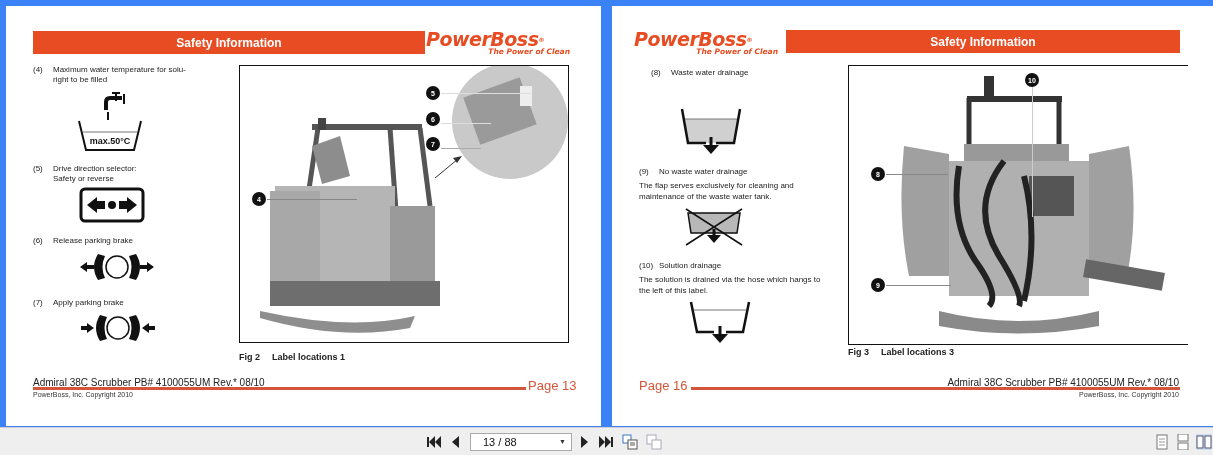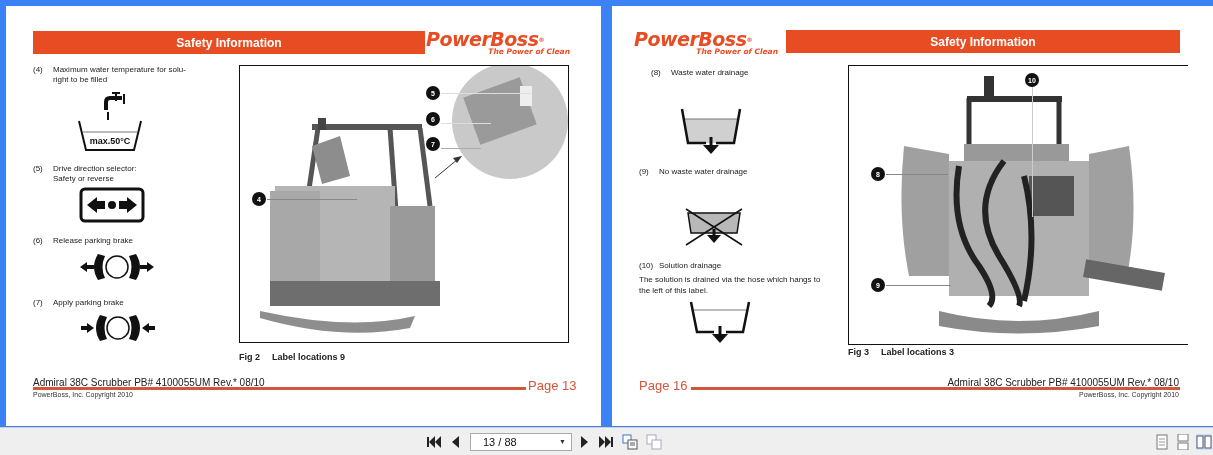--- a/index.html
+++ b/index.html
@@ -123,21 +123,21 @@
       <div class="callout" style="left:12px; top:126px;">4</div>
       <div style="position:absolute; left:27px; top:133px; width:90px; height:1px; background:#888;"></div>
       <div class="callout" style="left:186px; top:20px;">5</div>
       <div style="position:absolute; left:201px; top:27px; width:90px; height:1px; background:#ddd;"></div>
       <div class="callout" style="left:186px; top:46px;">6</div>
       <div style="position:absolute; left:201px; top:57px; width:50px; height:1px; background:#ddd;"></div>
       <div class="callout" style="left:186px; top:71px;">7</div>
       <div style="position:absolute; left:201px; top:82px; width:40px; height:1px; background:#aaa;"></div>
     </div>
     <div class="caption" style="left:233px; top:346px;">
-      <span>Fig 2</span><span class="lbl">Label locations 9</span>
+      <span>Fig 2</span><span class="lbl">Label locations 1</span>
     </div>
 
     <div class="foot-doc" style="left:27px; top:371px;">Admiral 38C Scrubber PB# 4100055UM  Rev.* 08/10</div>
     <div class="foot-line" style="left:27px; top:381px; width:493px;"></div>
     <div class="foot-copy" style="left:27px; top:385px;">PowerBoss, Inc. Copyright 2010</div>
     <div class="foot-page" style="left:522px; top:372px;">Page  13</div>
   </div>
 
   <div class="page right">
     <div class="logo" style="left:22px; top:24px;">
@@ -154,20 +154,21 @@
     <svg style="position:absolute; left:67px; top:101px;" width="64" height="50" viewBox="0 0 64 50">
       <polygon points="6,12 58,12 55,36 9,36" fill="#d0d0d0"></polygon>
       <line x1="6" y1="12" x2="58" y2="12" stroke="#777" stroke-width="1"></line>
       <path d="M3 2 L9 36 H27 M37 36 H55 L61 2" stroke="#111" stroke-width="2.5" fill="none"></path>
       <line x1="32" y1="30" x2="32" y2="40" stroke="#111" stroke-width="3"></line>
       <polygon points="24,38 40,38 32,47" fill="#111"></polygon>
     </svg>
 
     <div class="item" style="left:27px; top:161px; width:190px;">
       <span class="num">(9)</span><span class="t">No waste water drainage</span>
+      <div class="desc" style="margin-top:3px;">The flap serves exclusively for cleaning and maintenance of the waste water tank.</div>
     </div>
     <svg style="position:absolute; left:70px; top:201px;" width="64" height="40" viewBox="0 0 64 40">
       <polygon points="6,6 58,6 55,26 9,26" fill="#b8b8b8" stroke="#111" stroke-width="1.5"></polygon>
       <line x1="32" y1="22" x2="32" y2="30" stroke="#111" stroke-width="3"></line>
       <polygon points="25,28 39,28 32,36" fill="#111"></polygon>
       <line x1="4" y1="2" x2="60" y2="38" stroke="#111" stroke-width="1.5"></line>
       <line x1="60" y1="2" x2="4" y2="38" stroke="#111" stroke-width="1.5"></line>
     </svg>
 
     <div class="item" style="left:27px; top:255px; width:190px;">

